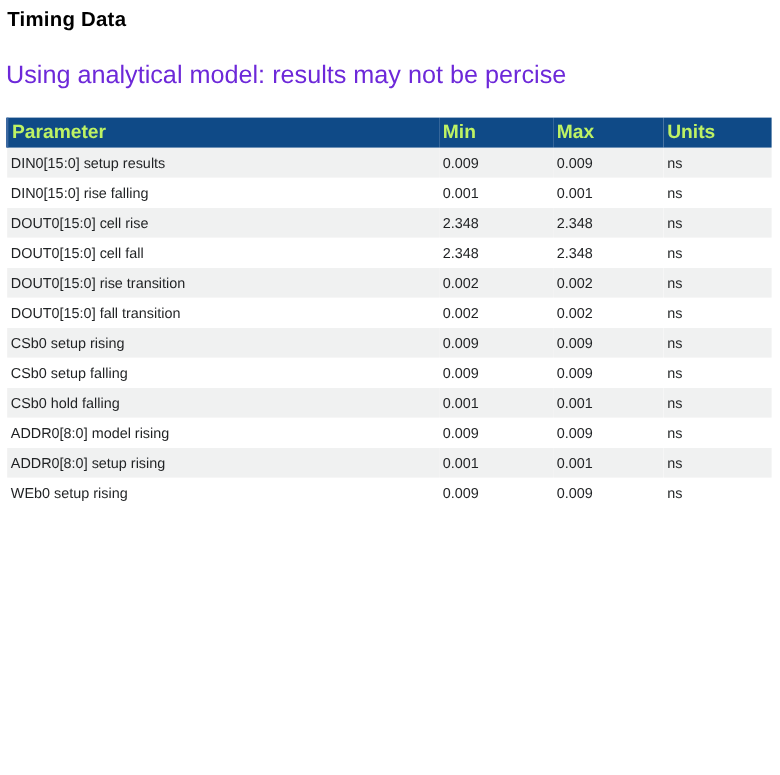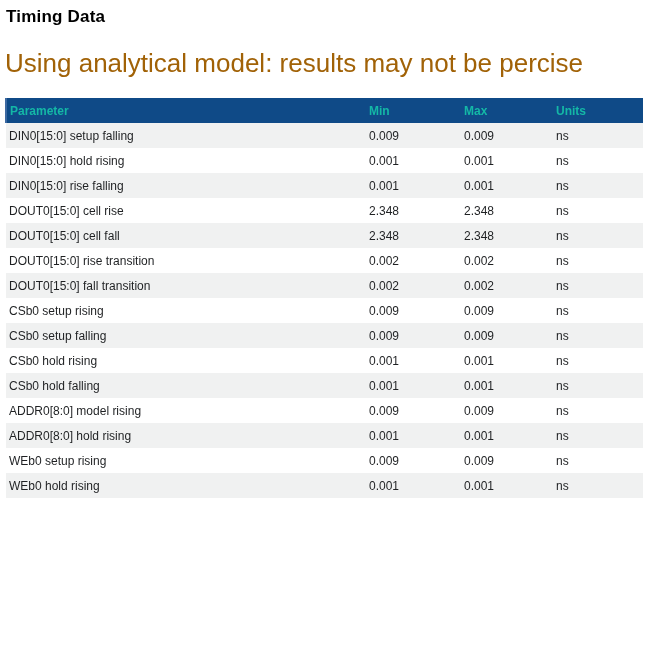--- a/index.html
+++ b/index.html
@@ -18,46 +18,46 @@
   .page-title {
     margin: 8px 0 0 6px;
     font-size: 17px;
     line-height: 18px;
     font-weight: bold;
     color: #000000;
     letter-spacing: 0.2px;
   }
   .page-subtitle {
     margin: 27px 0 0 5px;
-    font-size: 26px;
+    font-size: 21px;
     line-height: 20px;
     font-weight: normal;
-    color: #a16207;
+    color: #6d28d9;
   }
   table.timing {
     margin: 25px 0 0 5px;
     border-collapse: collapse;
     table-layout: fixed;
     width: 637px;
     font-size: 12px;
   }
   table.timing col.c-param { width: 360px; }
   table.timing col.c-min   { width: 95px; }
   table.timing col.c-max   { width: 92px; }
   table.timing col.c-units { width: 90px; }
 
   table.timing thead th {
     background: #0f4a87;
-    color: #14b8a6;
+    color: #bef264;
     font-weight: bold;
     text-align: left;
     height: 25px;
     padding: 0 0 0 3px;
     vertical-align: middle;
-    font-size: 12px;
+    font-size: 16px;
   }
   table.timing thead th:first-child {
     border-left: 2px solid #3d69a1;
   }
   table.timing tbody td {
     height: 25px;
     padding: 0 0 0 3px;
     vertical-align: middle;
     color: #1f2123;
     white-space: nowrap;
@@ -86,29 +86,23 @@
       <tr>
         <th>Parameter</th>
         <th>Min</th>
         <th>Max</th>
         <th>Units</th>
       </tr>
     </thead>
     <tbody id="timing-rows">
 
         <tr>
-          <td>DIN0[15:0] setup falling</td>
+          <td>DIN0[15:0] setup results</td>
           <td>0.009</td>
           <td>0.009</td>
-          <td>ns</td>
-        </tr>
-        <tr>
-          <td>DIN0[15:0] hold rising</td>
-          <td>0.001</td>
-          <td>0.001</td>
           <td>ns</td>
         </tr>
         <tr>
           <td>DIN0[15:0] rise falling</td>
           <td>0.001</td>
           <td>0.001</td>
           <td>ns</td>
         </tr>
         <tr>
           <td>DOUT0[15:0] cell rise</td>
@@ -140,51 +134,39 @@
           <td>0.009</td>
           <td>ns</td>
         </tr>
         <tr>
           <td>CSb0 setup falling</td>
           <td>0.009</td>
           <td>0.009</td>
           <td>ns</td>
         </tr>
         <tr>
-          <td>CSb0 hold rising</td>
-          <td>0.001</td>
-          <td>0.001</td>
-          <td>ns</td>
-        </tr>
-        <tr>
           <td>CSb0 hold falling</td>
           <td>0.001</td>
           <td>0.001</td>
           <td>ns</td>
         </tr>
         <tr>
           <td>ADDR0[8:0] model rising</td>
           <td>0.009</td>
           <td>0.009</td>
           <td>ns</td>
         </tr>
         <tr>
-          <td>ADDR0[8:0] hold rising</td>
+          <td>ADDR0[8:0] setup rising</td>
           <td>0.001</td>
           <td>0.001</td>
           <td>ns</td>
         </tr>
         <tr>
           <td>WEb0 setup rising</td>
           <td>0.009</td>
           <td>0.009</td>
           <td>ns</td>
         </tr>
-        <tr>
-          <td>WEb0 hold rising</td>
-          <td>0.001</td>
-          <td>0.001</td>
-          <td>ns</td>
-        </tr>
       </tbody>
   </table>
 
 </div>
 
 </body></html>

